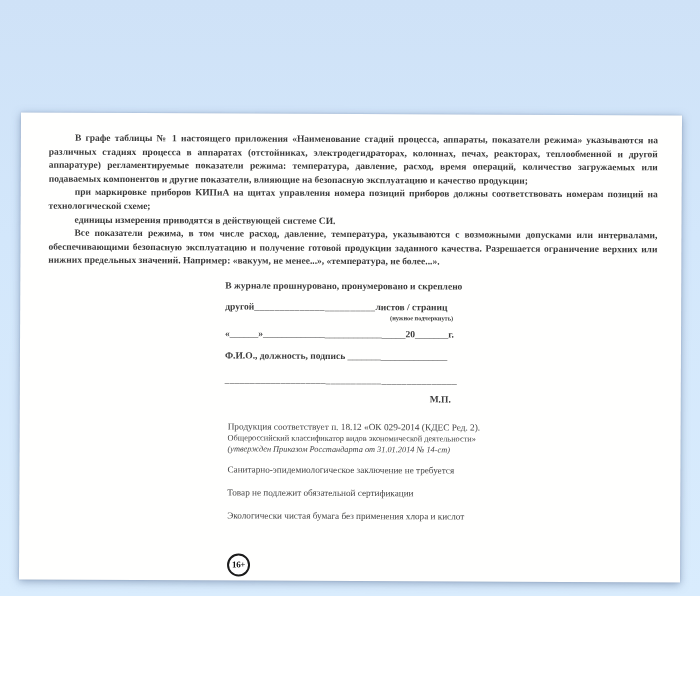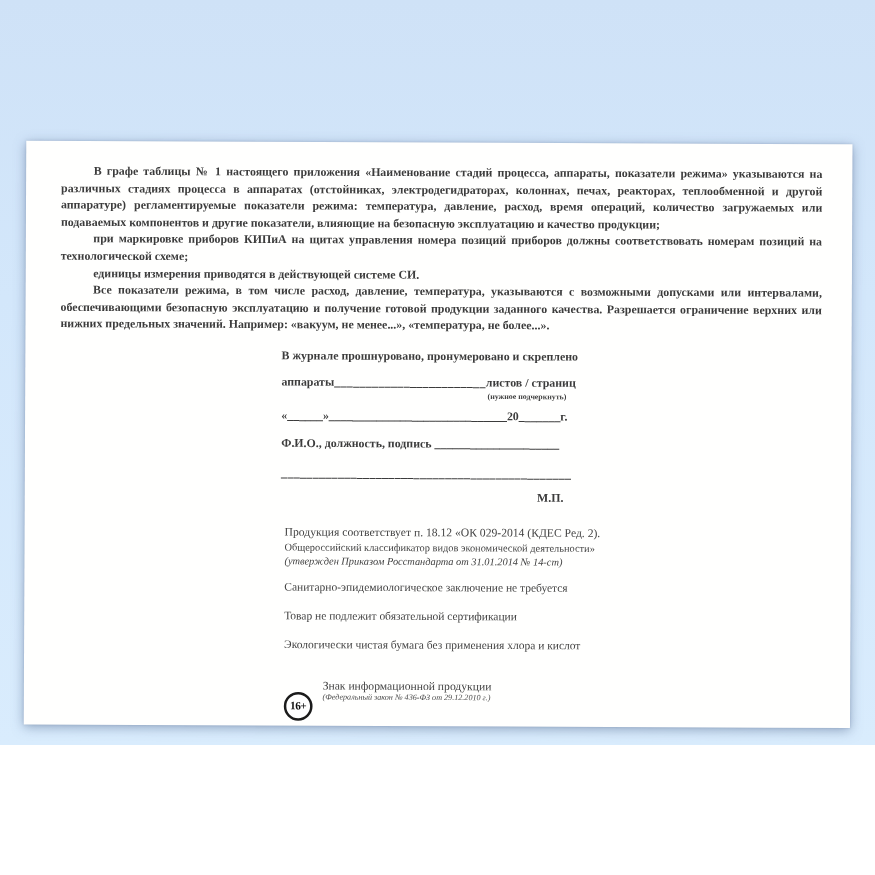--- a/index.html
+++ b/index.html
@@ -95,41 +95,37 @@
     <div class="body-text">
       <p>В графе таблицы № 1 настоящего приложения «Наименование стадий процесса, аппараты, показатели режима» указываются на различных стадиях процесса в аппаратах (отстойниках, электродегидраторах, колоннах, печах, реакторах, теплообменной и другой аппаратуре) регламентируемые показатели режима: температура, давление, расход, время операций, количество загружаемых или подаваемых компонентов и другие показатели, влияющие на безопасную эксплуатацию и качество продукции;</p>
       <p>при маркировке приборов КИПиА на щитах управления номера позиций приборов должны соответствовать номерам позиций на технологической схеме;</p>
       <p>единицы измерения приводятся в действующей системе СИ.</p>
       <p>Все показатели режима, в том числе расход, давление, температура, указываются с возможными допусками или интервалами, обеспечивающими безопасную эксплуатацию и получение готовой продукции заданного качества. Разрешается ограничение верхних или нижних предельных значений. Например: «вакуум, не менее...», «температура, не более...».</p>
     </div>
 
     <div class="jform">
       <div>В журнале прошнуровано, пронумеровано и скреплено</div>
       <div class="row-seal">
-        <span>аппараты</span>
+        <span>другой</span>
         <span class="blank">________________________</span>
         <span>листов / страниц</span>
       </div>
       <div class="note">(нужное подчеркнуть)</div>
       <div class="row-date">«______»______________________________20_______г.</div>
       <div class="row-fio">Ф.И.О., должность, подпись _____________________</div>
       <div class="row-line">______________________________________________</div>
       <div class="row-mp">М.П.</div>
     </div>
 
     <div class="cert">
       <div class="l1">Продукция соответствует п. 18.12 «ОК 029-2014 (КДЕС Ред. 2).</div>
       <div class="l2">Общероссийский классификатор видов экономической деятельности»</div>
       <div class="l3">(утвержден Приказом Росстандарта от 31.01.2014 № 14-ст)</div>
       <div class="sanitary">Санитарно-эпидемиологическое заключение не требуется</div>
       <div class="tovar">Товар не подлежит обязательной сертификации</div>
       <div class="eco">Экологически чистая бумага без применения хлора и кислот</div>
       <div class="badge-row">
         <div class="badge">16+</div>
-        <div>
-          <div class="info-sign">Знак информационной продукции</div>
-          <div class="info-law">(Федеральный закон № 436-ФЗ от 29.12.2010 г.)</div>
-        </div>
       </div>
     </div>
 
   </div>
 </div>
 
 </body></html>

